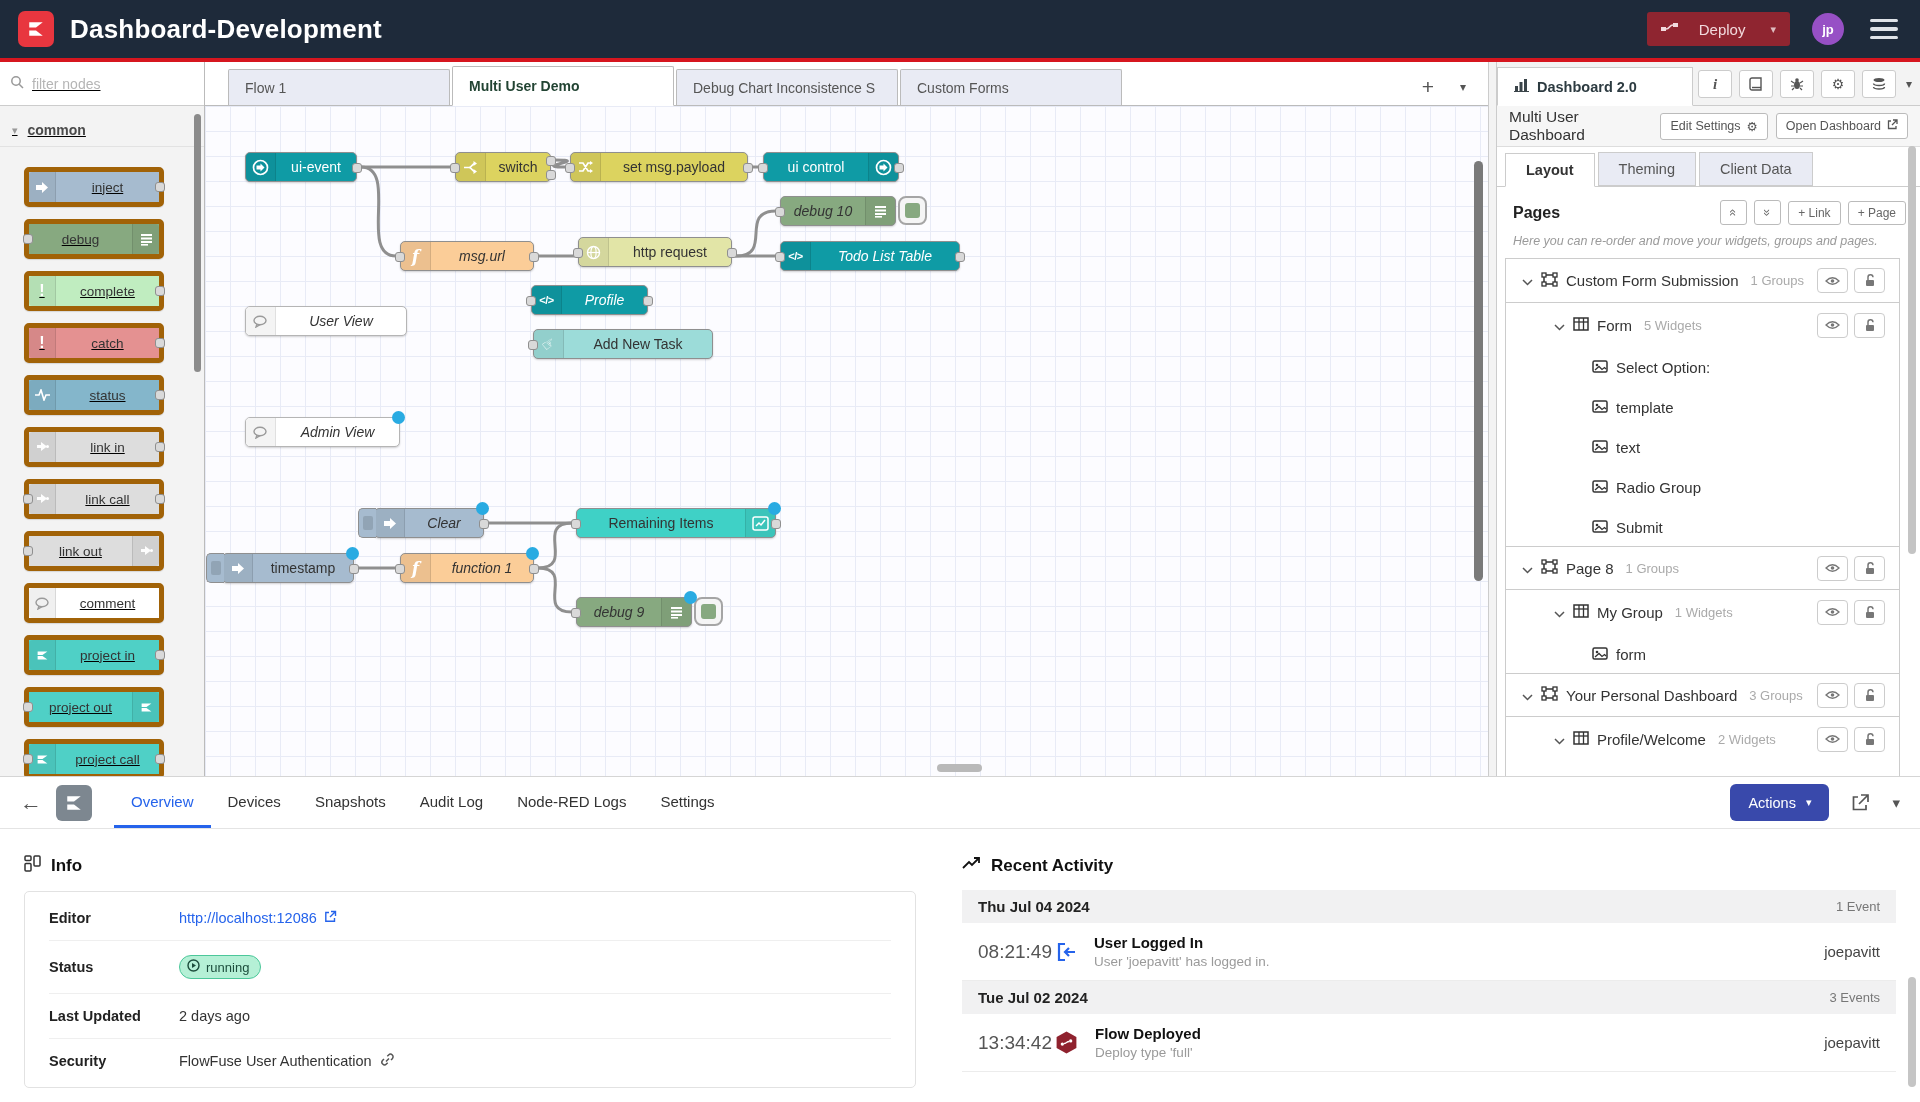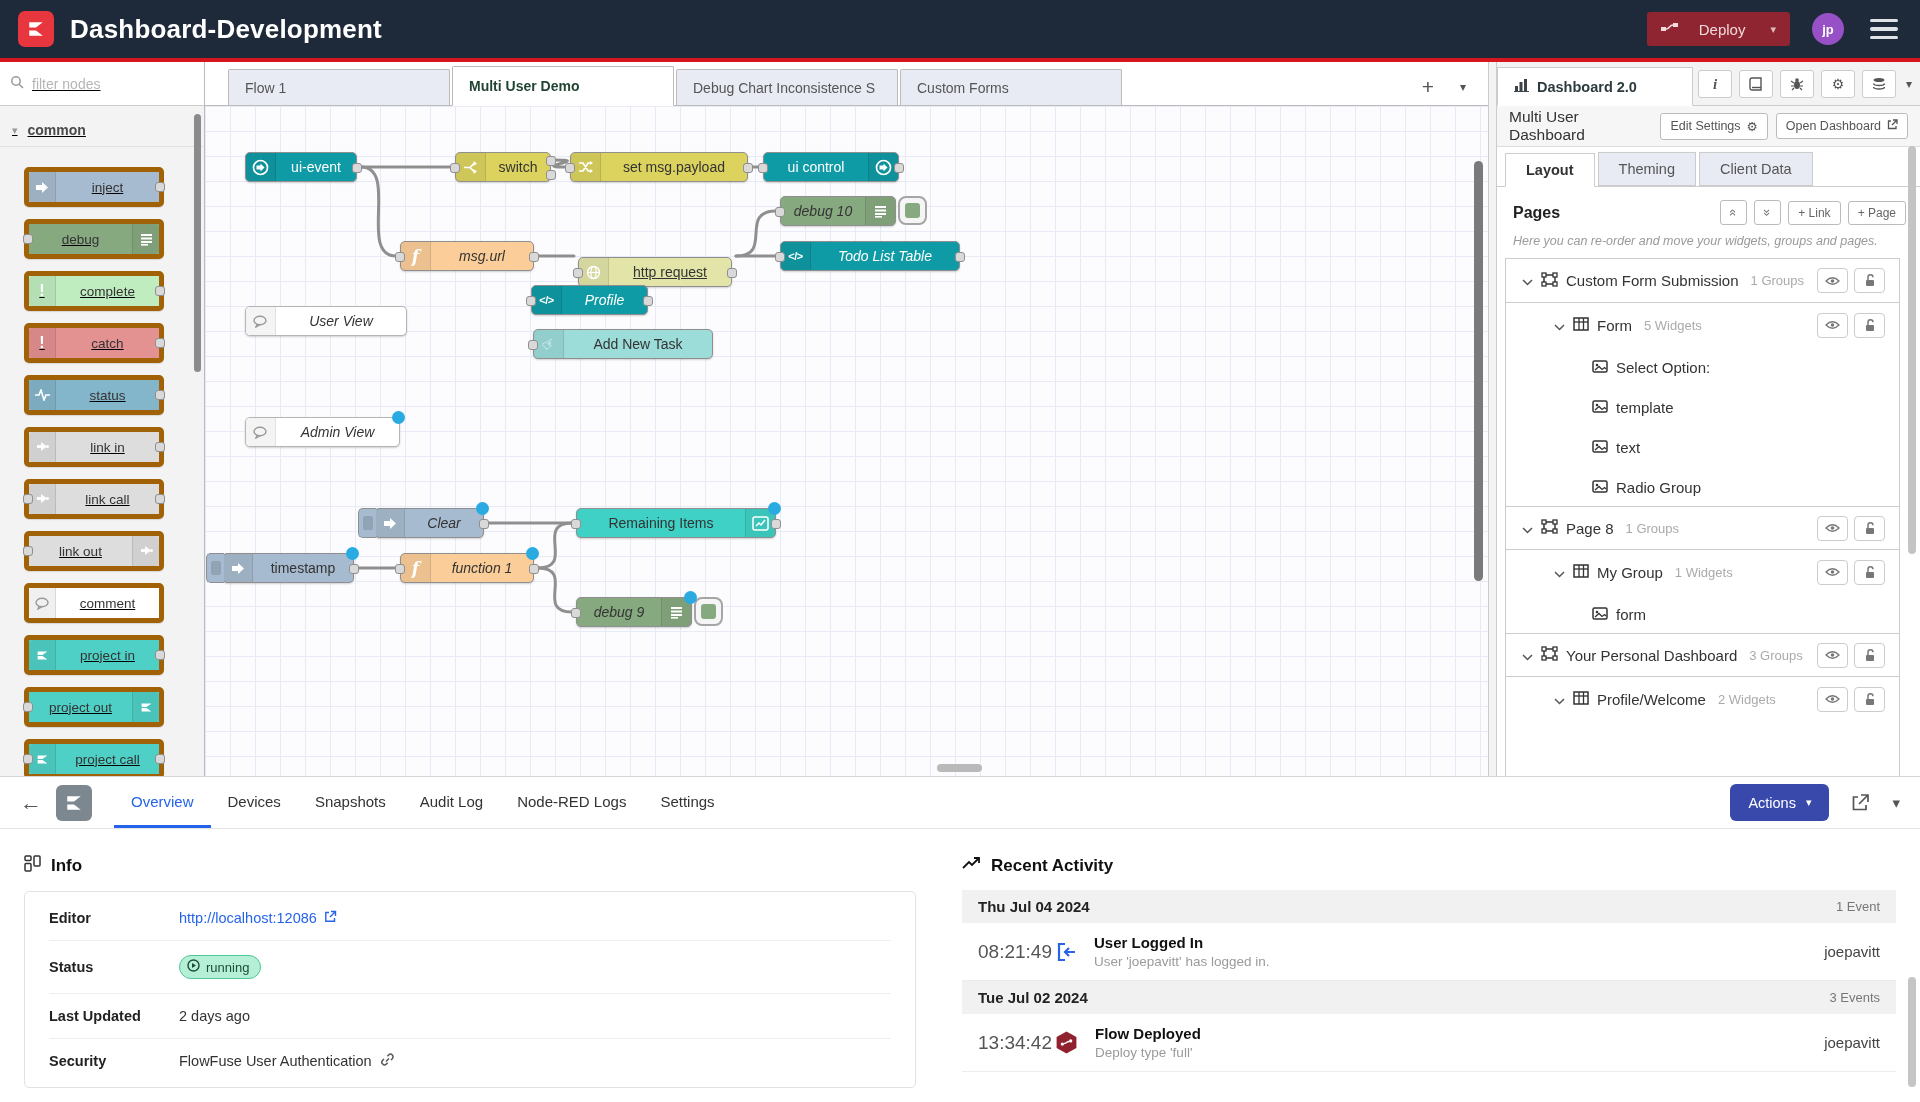--- a/index.html
+++ b/index.html
@@ -410,21 +410,21 @@
           <span class="port pout"></span>
         </div>
         <div class="rn-node it" style="left: 195px; top: 135px; width: 134px; background: rgb(251, 205, 152);">
           <span class="nicon l">
             <span style="color:#fff;font-family:'DejaVu Serif','Liberation Serif',serif;font-style:italic;font-size:17px;font-weight:bold;">f</span>
           </span>
           <span class="nlbl">msg.url</span>
           <span class="port pin"></span>
           <span class="port pout"></span>
         </div>
-        <div class="rn-node" style="left: 373px; top: 151px; width: 154px; background: rgb(226, 229, 167); text-decoration: underline;">
+        <div class="rn-node" style="left: 373px; top: 131px; width: 154px; background: rgb(226, 229, 167);">
           <span class="nicon l">
             <svg width="15" height="15" viewBox="0 0 15 15">
               <circle cx="7.5" cy="7.5" r="6" fill="none" stroke="#fff" stroke-width="1.4"></circle>
               <ellipse cx="7.5" cy="7.5" rx="2.6" ry="6" fill="none" stroke="#fff" stroke-width="1.2"></ellipse>
               <line x1="1.5" y1="7.5" x2="13.5" y2="7.5" stroke="#fff" stroke-width="1.2"></line>
             </svg>
           </span>
           <span class="nlbl">http request</span>
           <span class="port pin"></span>
           <span class="port pout"></span>
@@ -687,20 +687,28 @@
             </svg></span>
           <span>text</span>
         </div>
         <div class="tree-row widget">
           <span><svg width="16" height="13" viewBox="0 0 16 13">
               <rect x="1" y="1" width="14" height="11" rx="1.5" fill="none" stroke="#333" stroke-width="1.5"></rect>
               <circle cx="5" cy="5" r="1.3" fill="#333"></circle>
               <path d="M3 10 L7 6.5 L10 9.5 L12.5 7.5 L14 9" fill="none" stroke="#333" stroke-width="1.3"></path>
             </svg></span>
           <span>Radio Group</span>
+        </div>
+        <div class="tree-row widget">
+          <span><svg width="16" height="13" viewBox="0 0 16 13">
+              <rect x="1" y="1" width="14" height="11" rx="1.5" fill="none" stroke="#333" stroke-width="1.5"></rect>
+              <circle cx="5" cy="5" r="1.3" fill="#333"></circle>
+              <path d="M3 10 L7 6.5 L10 9.5 L12.5 7.5 L14 9" fill="none" stroke="#333" stroke-width="1.3"></path>
+            </svg></span>
+          <span>Submit</span>
         </div>
         <div class="tree-row page">
           <span><svg width="11" height="7" viewBox="0 0 11 7">
               <path d="M1 1 L5.5 5.5 L10 1" fill="none" stroke="#555" stroke-width="1.5"></path>
             </svg></span>
           <span><svg width="17" height="15" viewBox="0 0 17 15">
               <rect x="3" y="3" width="11" height="9" fill="none" stroke="#333" stroke-width="1.5"></rect>
               <rect x="1" y="1" width="4" height="4" fill="#fff" stroke="#333" stroke-width="1.3"></rect>
               <rect x="12" y="1" width="4" height="4" fill="#fff" stroke="#333" stroke-width="1.3"></rect>
               <rect x="1" y="10" width="4" height="4" fill="#fff" stroke="#333" stroke-width="1.3"></rect>

